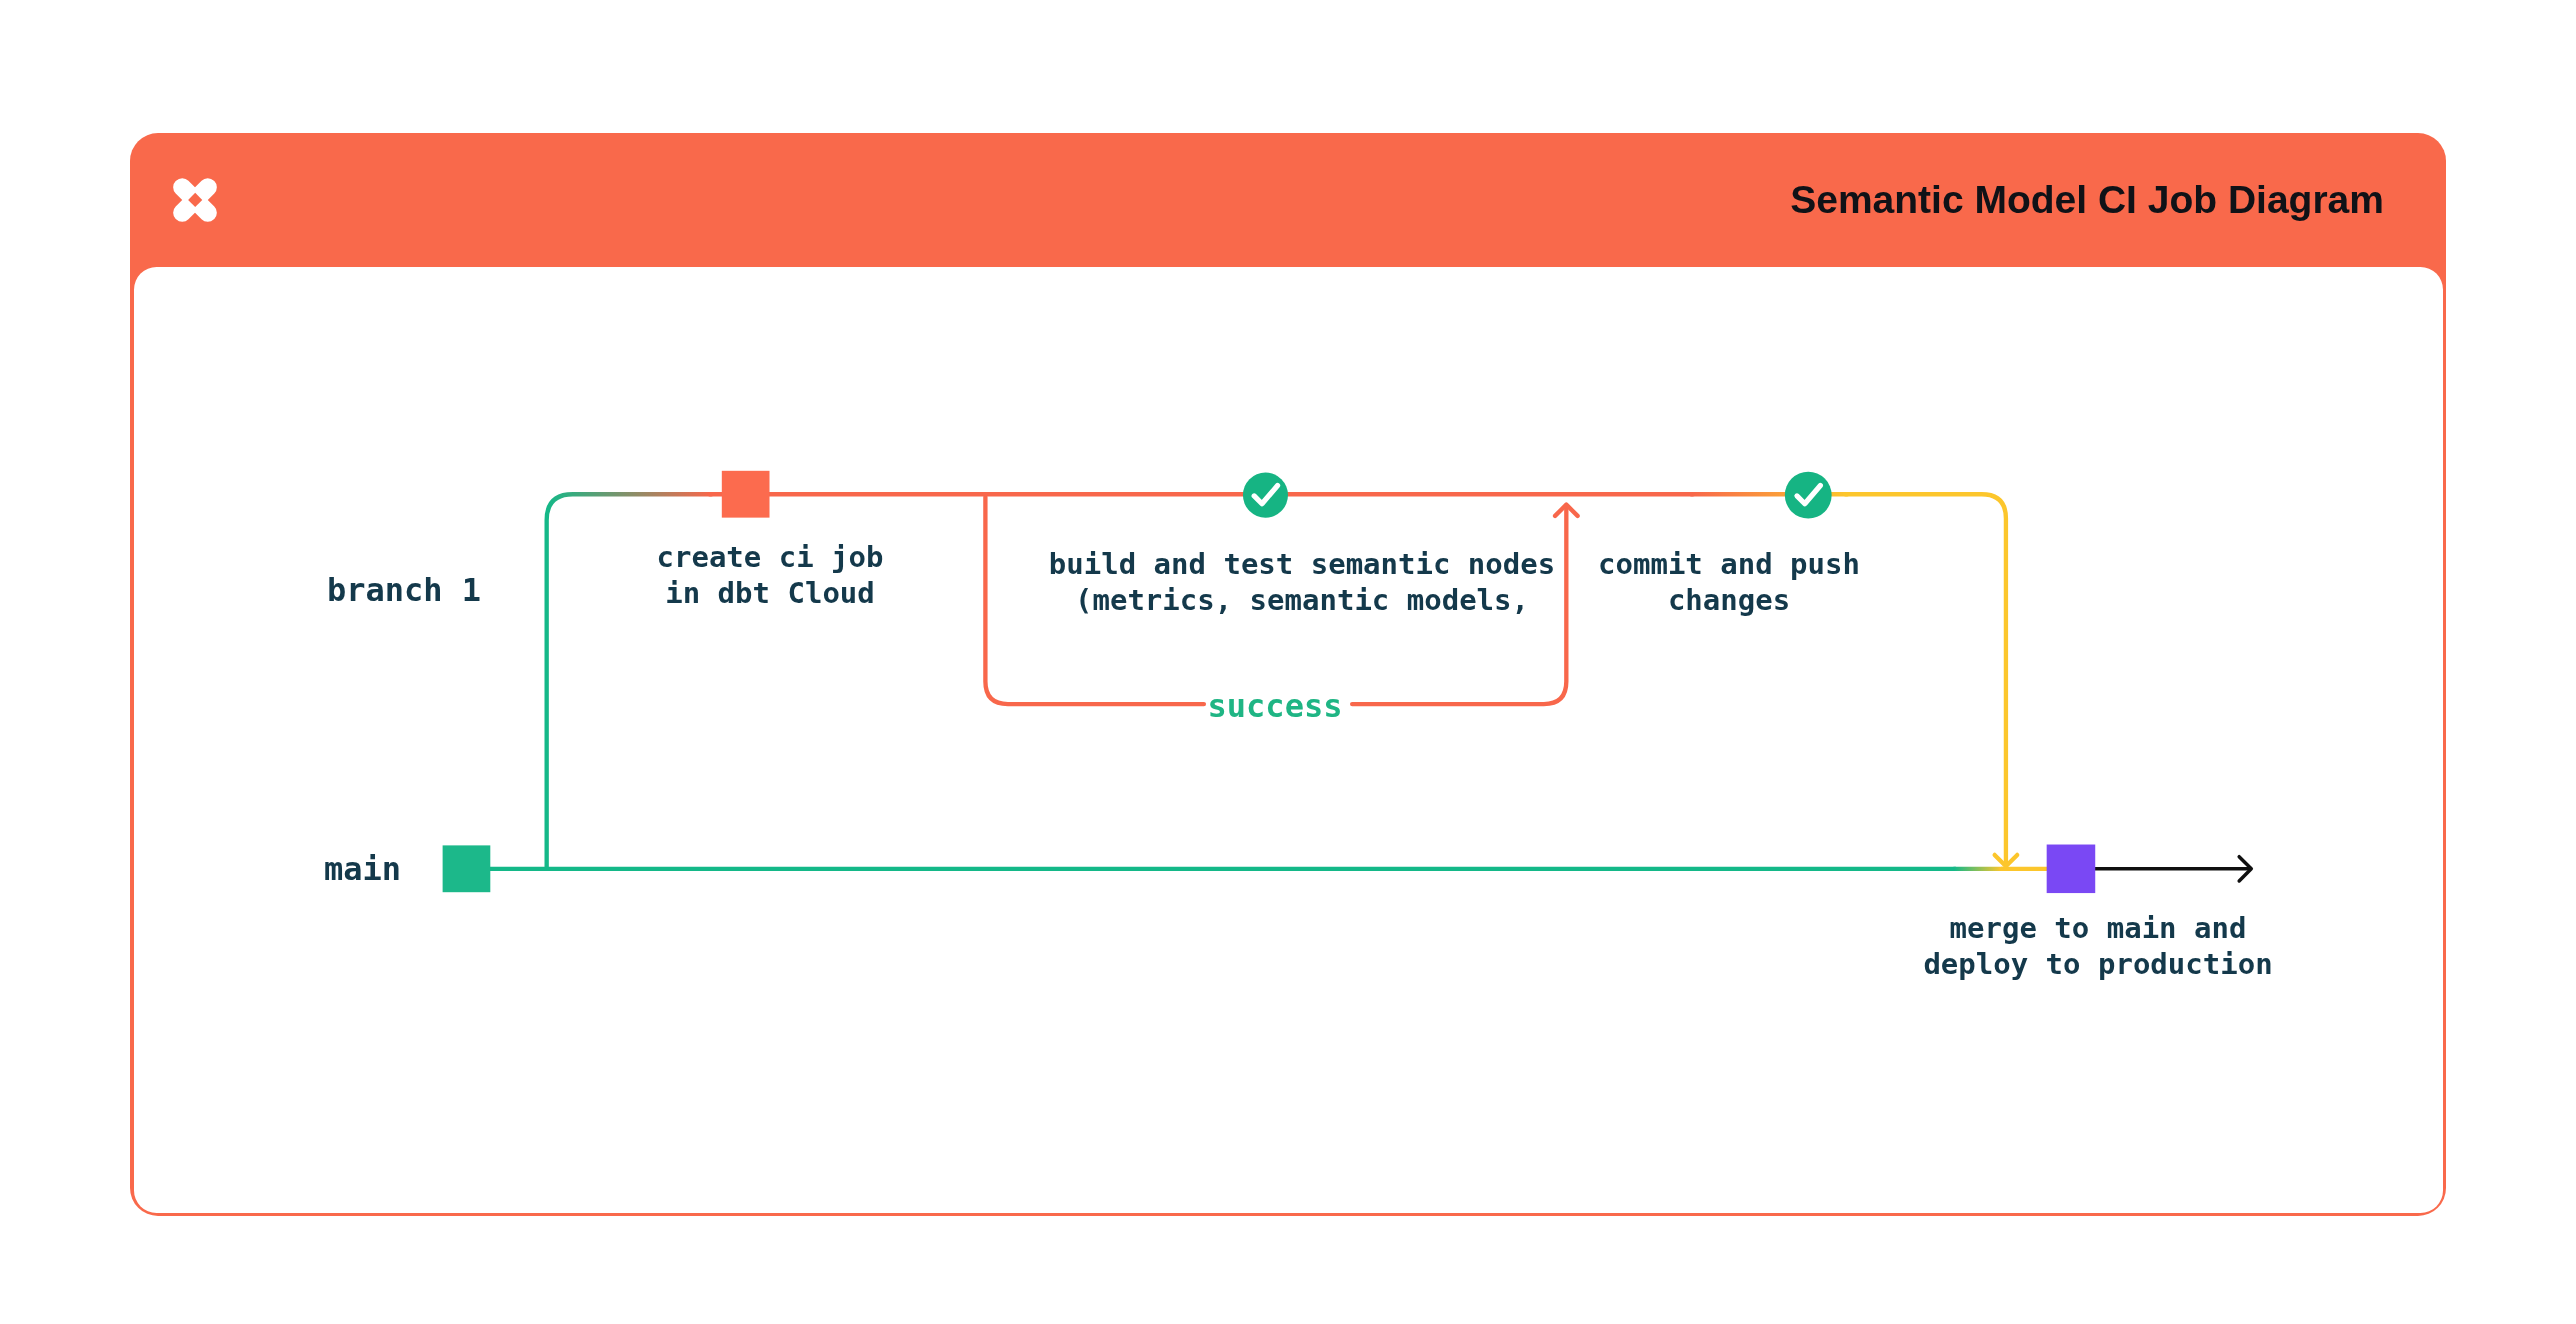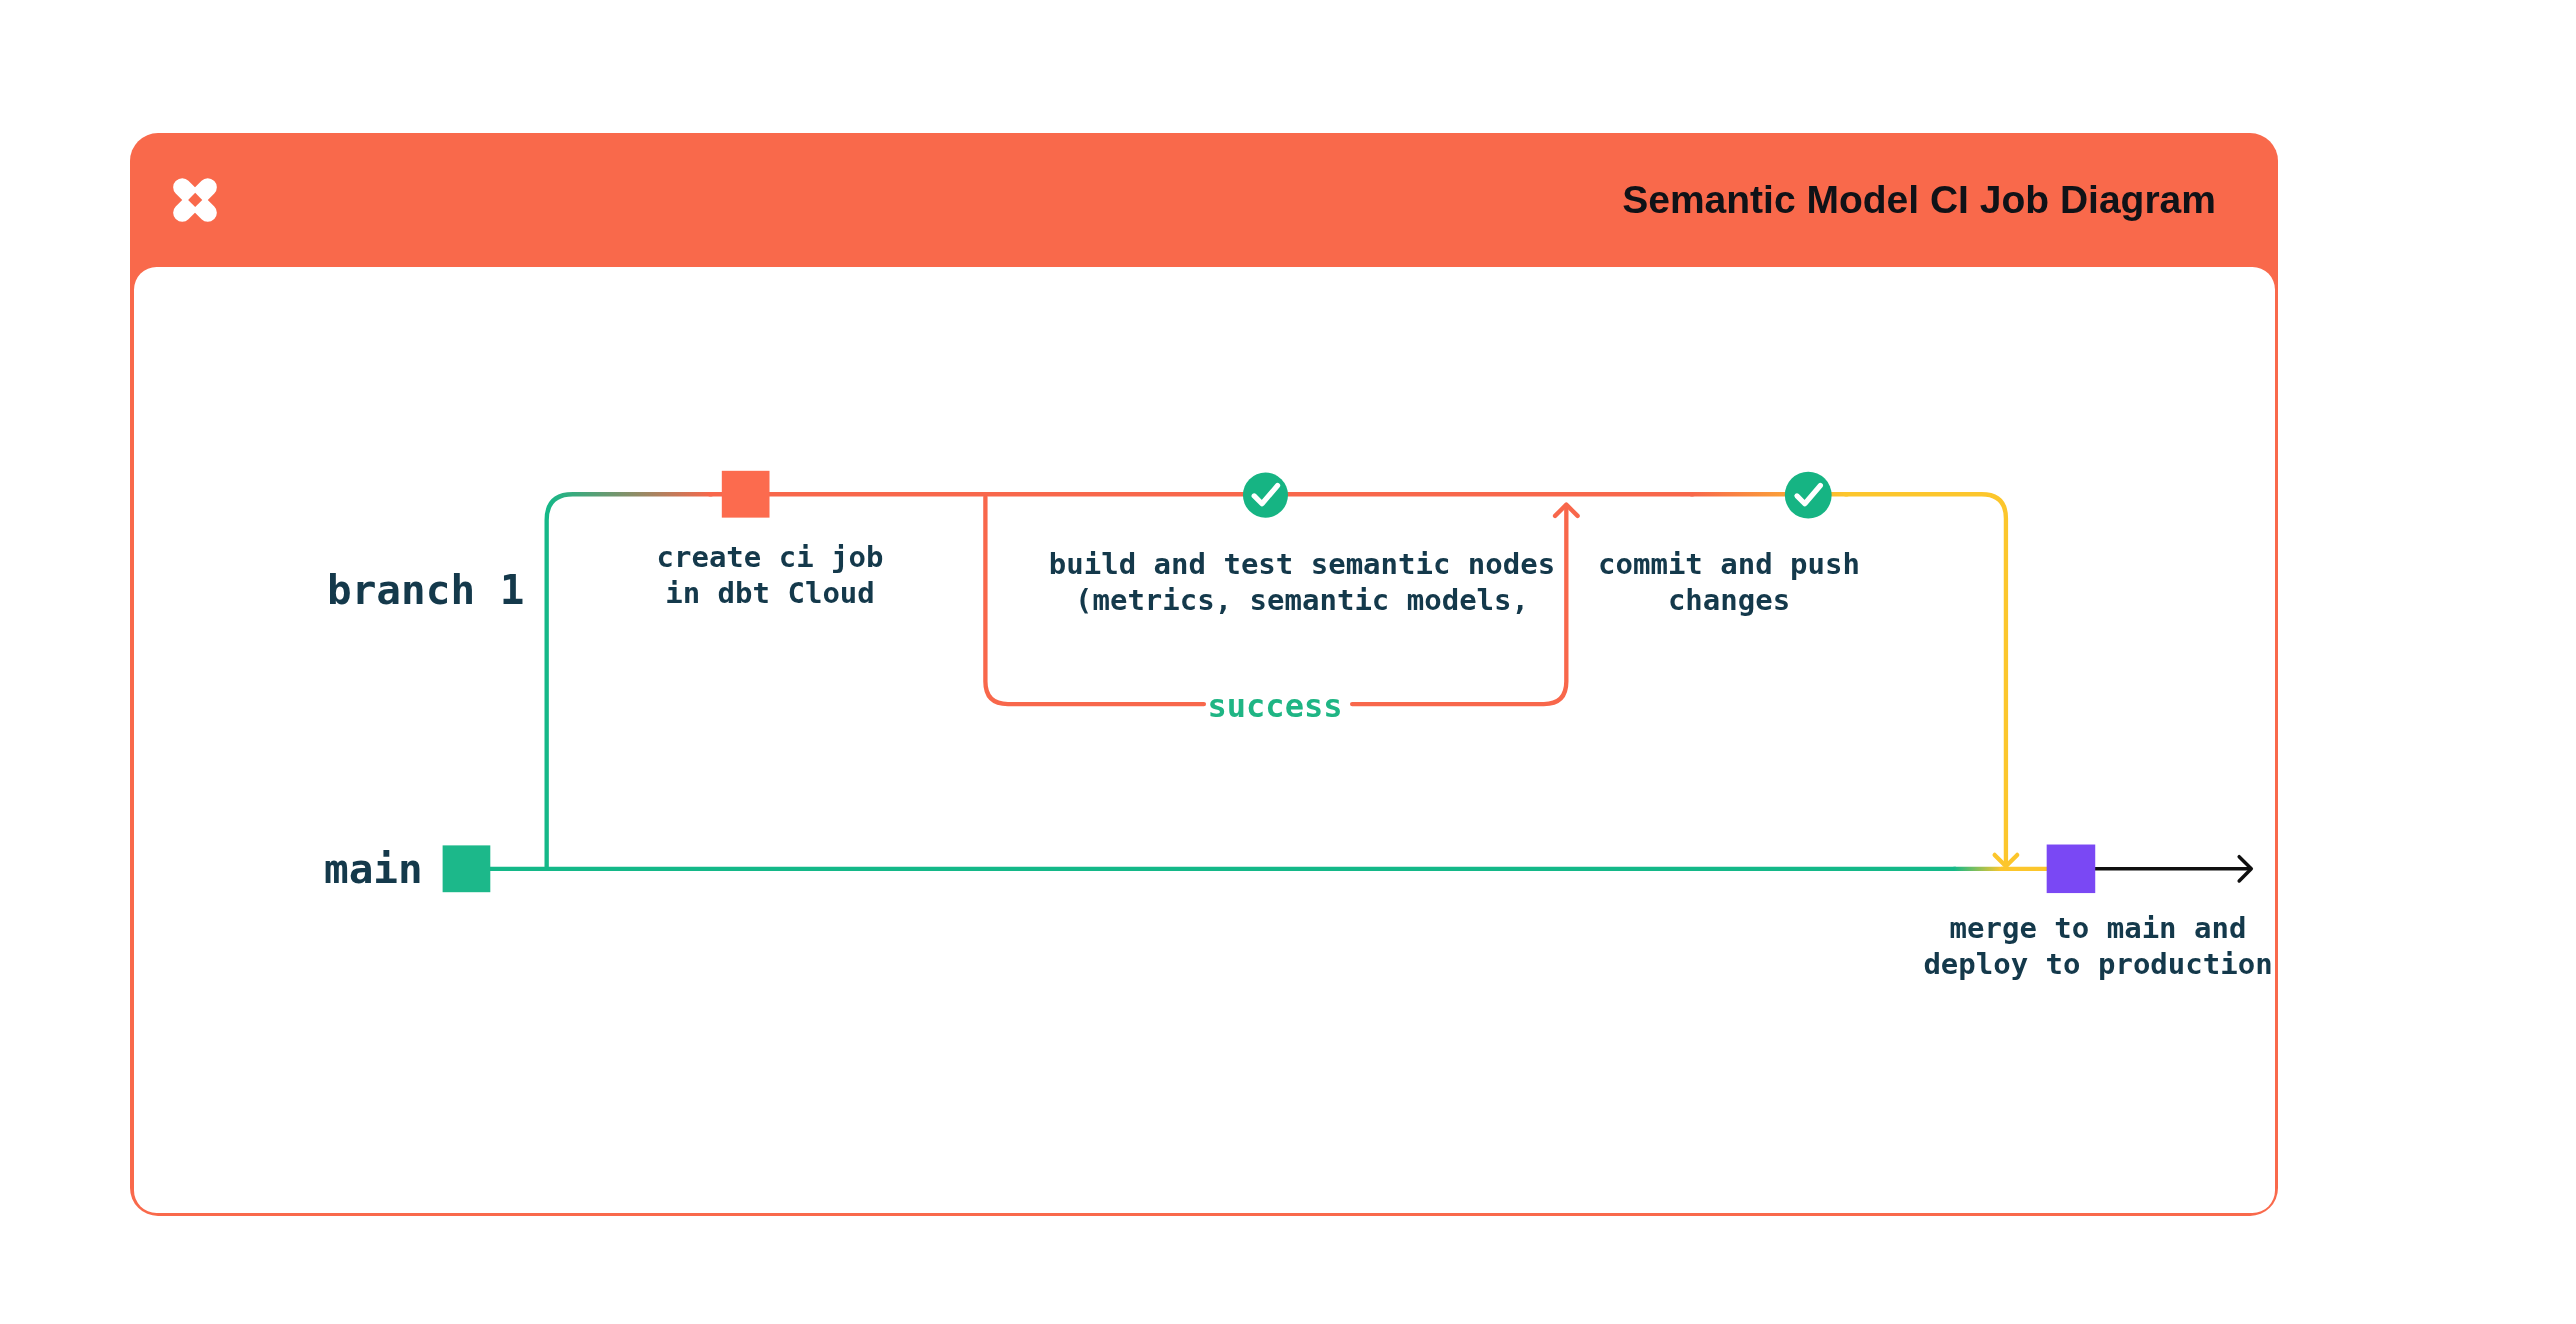--- a/index.html
+++ b/index.html
@@ -6,21 +6,21 @@
     --orange:#F8674B; --header-orange:#F9694B; --node-orange:#FC6B4E;
     --green:#14B888; --node-green:#1CB88A; --check-green:#16B483;
     --yellow:#FCC62C; --purple:#7A48F4; --text-dark:#14394B;
     --title-dark:#101217; --black:#101010; --success-green:#1FB584;
   }
   *{margin:0;padding:0;box-sizing:border-box;}
   html,body{background:#ffffff;}
   #screen{position:relative;width:2576px;height:1324px;background:#ffffff;overflow:hidden;
           font-family:"DejaVu Sans Mono", monospace;}
   
-  .card{position:absolute;left:130px;top:133px;width:2148px;height:1083px;
+  .card{position:absolute;left:130px;top:133px;width:2316px;height:1083px;
         background:var(--header-orange);border-radius:28px;}
   .panel{position:absolute;left:3.5px;right:3.5px;bottom:3.5px;top:134px;background:#ffffff;
          border-radius:22.6px;}
   .title{position:absolute;right:62px;top:40px;height:54px;line-height:54px;
          font-family:"Liberation Sans", sans-serif;font-weight:bold;font-size:39px;
          color:var(--title-dark);white-space:nowrap;}
   
   .logo{position:absolute;left:31px;top:33px;width:68px;height:68px;}
   .logo .bar{position:absolute;left:7px;top:25px;width:54px;height:18px;background:#ffffff;border-radius:8.7px;}
   .logo .bar.b1{transform:rotate(45deg);}
@@ -30,21 +30,21 @@
   
   svg.canvas{position:absolute;left:0;top:0;width:2576px;height:1324px;}
   .ln{fill:none;stroke-linecap:round;stroke-linejoin:round;}
   .w5{stroke-width:5px;} .w4{stroke-width:4px;}
   .stroke-orange{stroke:var(--orange);} .stroke-green{stroke:var(--green);}
   .stroke-yellow{stroke:var(--yellow);} .stroke-black{stroke:var(--black);}
   .fill-node-orange{fill:var(--node-orange);} .fill-node-green{fill:var(--node-green);}
   .fill-check{fill:var(--check-green);} .fill-purple{fill:var(--purple);}
   .check-stroke{fill:none;stroke:#ffffff;stroke-width:6px;stroke-linecap:round;stroke-linejoin:round;}
   
-  .lane-label{position:absolute;color:var(--text-dark);font-weight:bold;font-size:41px;
+  .lane-label{position:absolute;color:var(--text-dark);font-weight:bold;font-size:32px;
               line-height:49px;white-space:nowrap;}
   .steptext{position:absolute;transform:translateX(-50%);text-align:center;
             color:var(--text-dark);font-weight:bold;font-size:29px;line-height:36px;white-space:nowrap;margin-left:25px;}
   .success{position:absolute;transform:translate(-50%,-50%);color:var(--success-green);
            font-weight:bold;font-size:32px;white-space:nowrap;}
 </style>
 </head>
 <body>
 
 <div id="screen">

